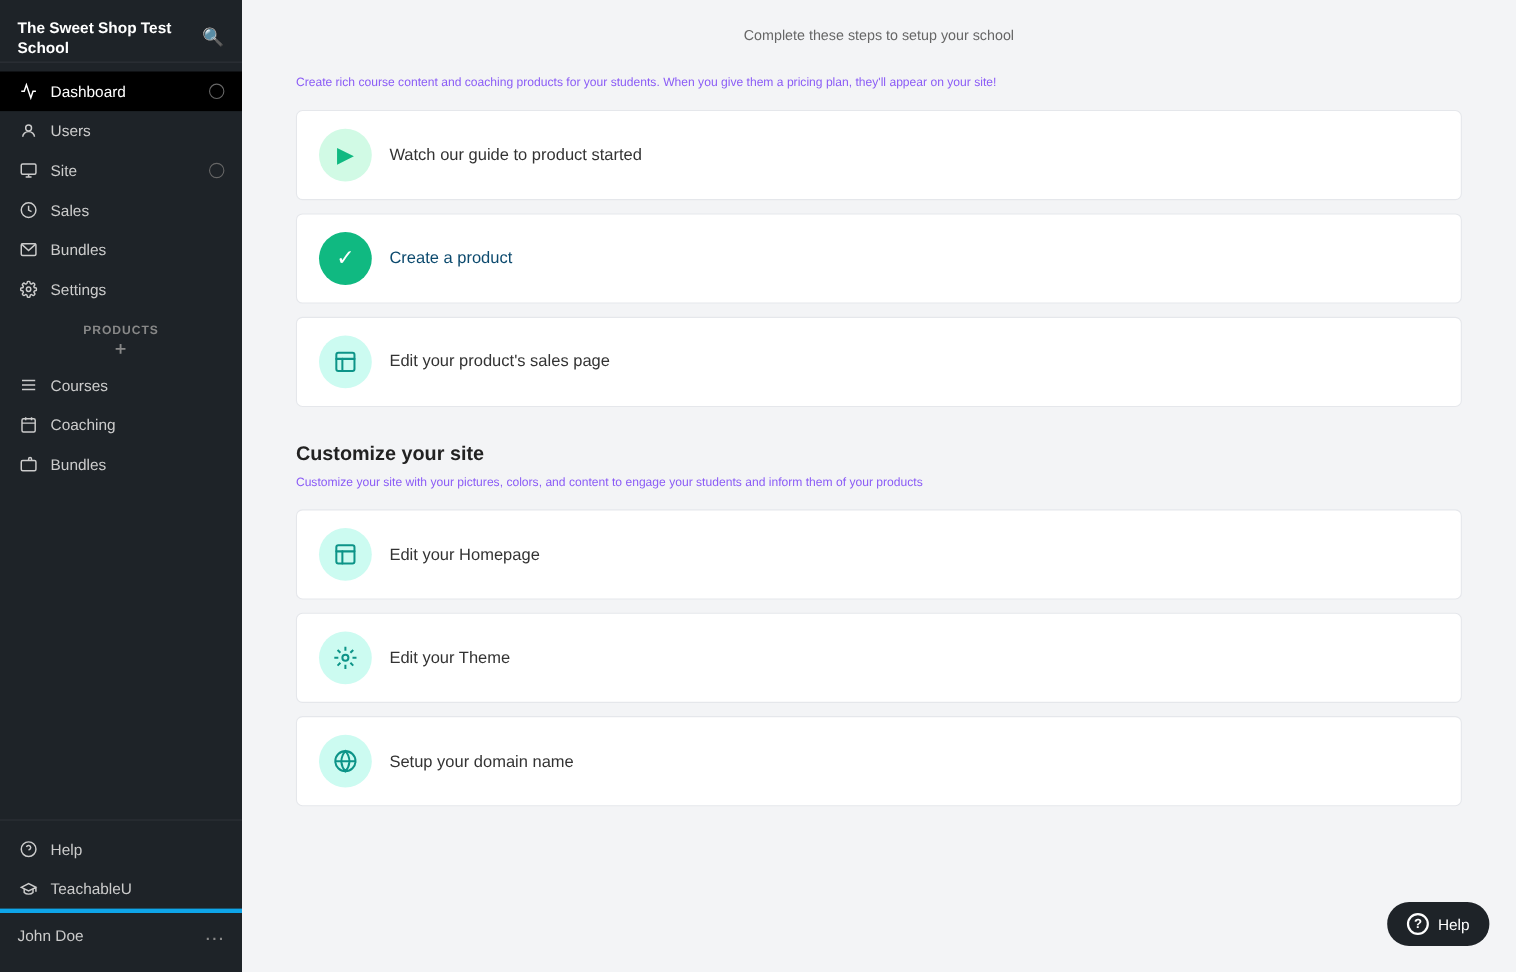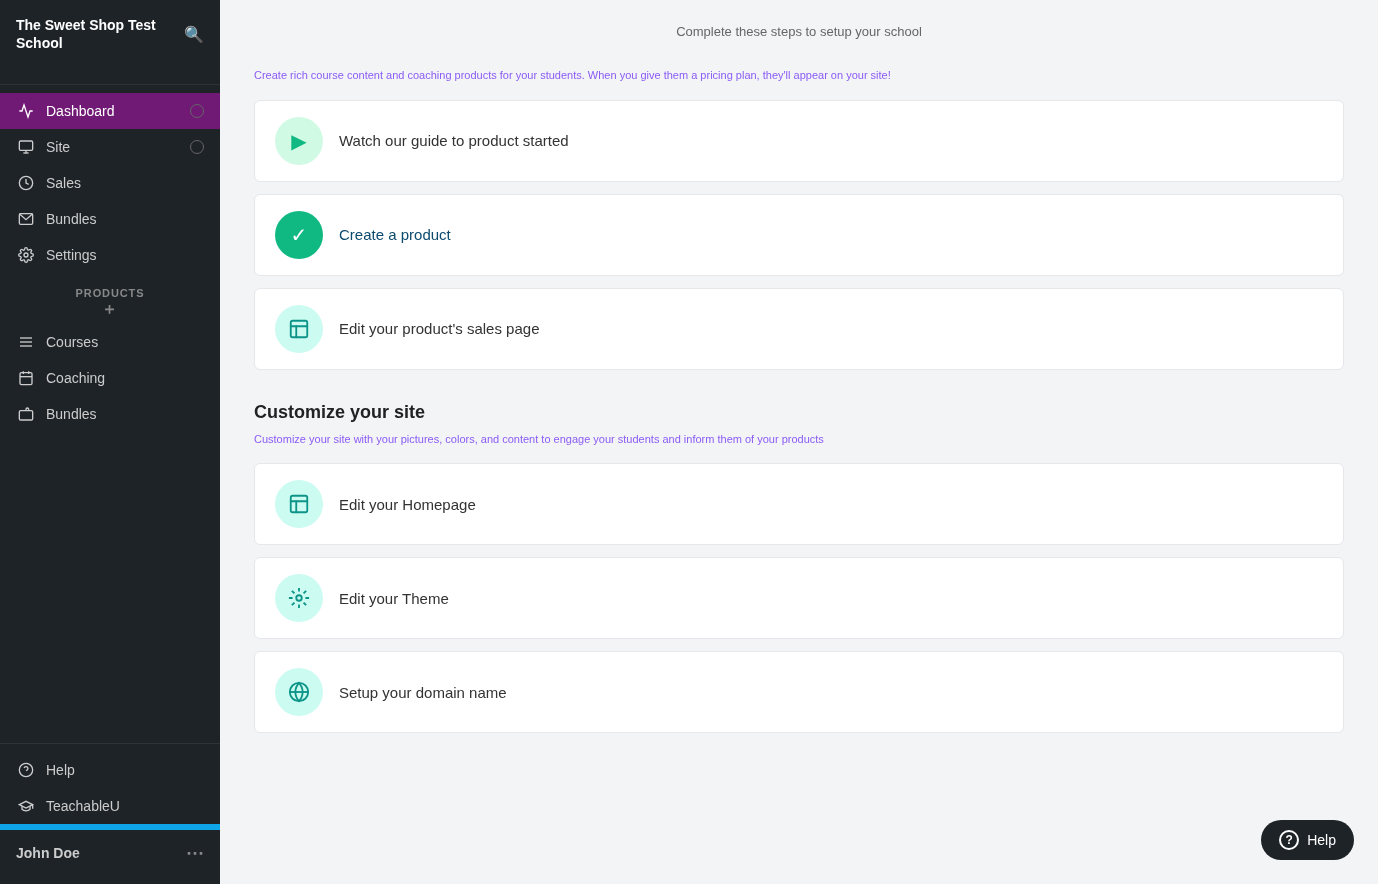--- a/index.html
+++ b/index.html
@@ -9,21 +9,21 @@
     .sidebar {
       width: 220px;
       min-width: 220px;
       background: #1e2328;
       color: #ccc;
       display: flex;
       flex-direction: column;
       height: 884px;
     }
     .sidebar-header {
-      padding: 16px 16px 32px 16px;
+      padding: 16px 16px 4px 16px;
       display: flex;
       align-items: center;
       justify-content: space-between;
       border-bottom: 1px solid #2e3338;
     }
     .sidebar-school-name {
       color: #fff;
       font-size: 14px;
       font-weight: 600;
       line-height: 1.3;
@@ -42,21 +42,21 @@
       display: flex;
       align-items: center;
       padding: 10px 16px;
       cursor: pointer;
       color: #ccc;
       font-size: 14px;
       text-decoration: none;
       position: relative;
     }
     .sidebar-nav-item.active {
-      background: #701a75;
+      background: #000000;
       color: #fff;
     }
     .sidebar-nav-item .nav-icon {
       width: 20px;
       margin-right: 10px;
       display: flex;
       align-items: center;
       justify-content: center;
       font-size: 15px;
     }
@@ -99,36 +99,35 @@
     .sidebar-footer-item .nav-icon {
       width: 20px;
       margin-right: 10px;
       font-size: 15px;
       display: flex;
       align-items: center;
       justify-content: center;
     }
     .sidebar-user {
       display: flex;
-      align-items: center;
+      align-items: flex-start;
       padding: 12px 16px;
-      border-top: 6px solid #0ea5e9;
+      border-top: 4px solid #0ea5e9;
       cursor: pointer;
       color: #ccc;
       font-size: 14px;
-      font-weight: bold;
     }
     .sidebar-user-name { flex: 1; }
     .sidebar-user-dots { font-size: 18px; color: #888; }
 
     
     .main-content {
       flex: 1;
       overflow-y: auto;
-      padding: 24px 34px;
+      padding: 24px 49px;
     }
     .page-subtitle {
       text-align: center;
       color: #666;
       font-size: 13px;
       margin-bottom: 28px;
     }
     .section-title {
       font-size: 18px;
       font-weight: 700;
@@ -220,20 +219,30 @@
             <svg width="16" height="16" viewBox="0 0 24 24" fill="none" stroke="currentColor" stroke-width="2">
               <polyline points="22 12 18 12 15 21 9 3 6 12 2 12"></polyline>
             </svg>
           </span>
     <span>Dashboard</span>
     <span class="nav-circle"></span>
   </div>
         <div class="sidebar-nav-item">
     <span class="nav-icon">
             <svg width="16" height="16" viewBox="0 0 24 24" fill="none" stroke="currentColor" stroke-width="2">
+              <circle cx="12" cy="8" r="4"></circle>
+              <path d="M4 20c0-4 3.6-7 8-7s8 3 8 7"></path>
+            </svg>
+          </span>
+    <span>Users</span>
+
+  </div>
+        <div class="sidebar-nav-item">
+    <span class="nav-icon">
+            <svg width="16" height="16" viewBox="0 0 24 24" fill="none" stroke="currentColor" stroke-width="2">
               <rect x="2" y="3" width="20" height="14" rx="2"></rect>
               <line x1="8" y1="21" x2="16" y2="21"></line>
               <line x1="12" y1="17" x2="12" y2="21"></line>
             </svg>
           </span>
     <span>Site</span>
     <span class="nav-circle"></span>
   </div>
         <div class="sidebar-nav-item">
     <span class="nav-icon">

